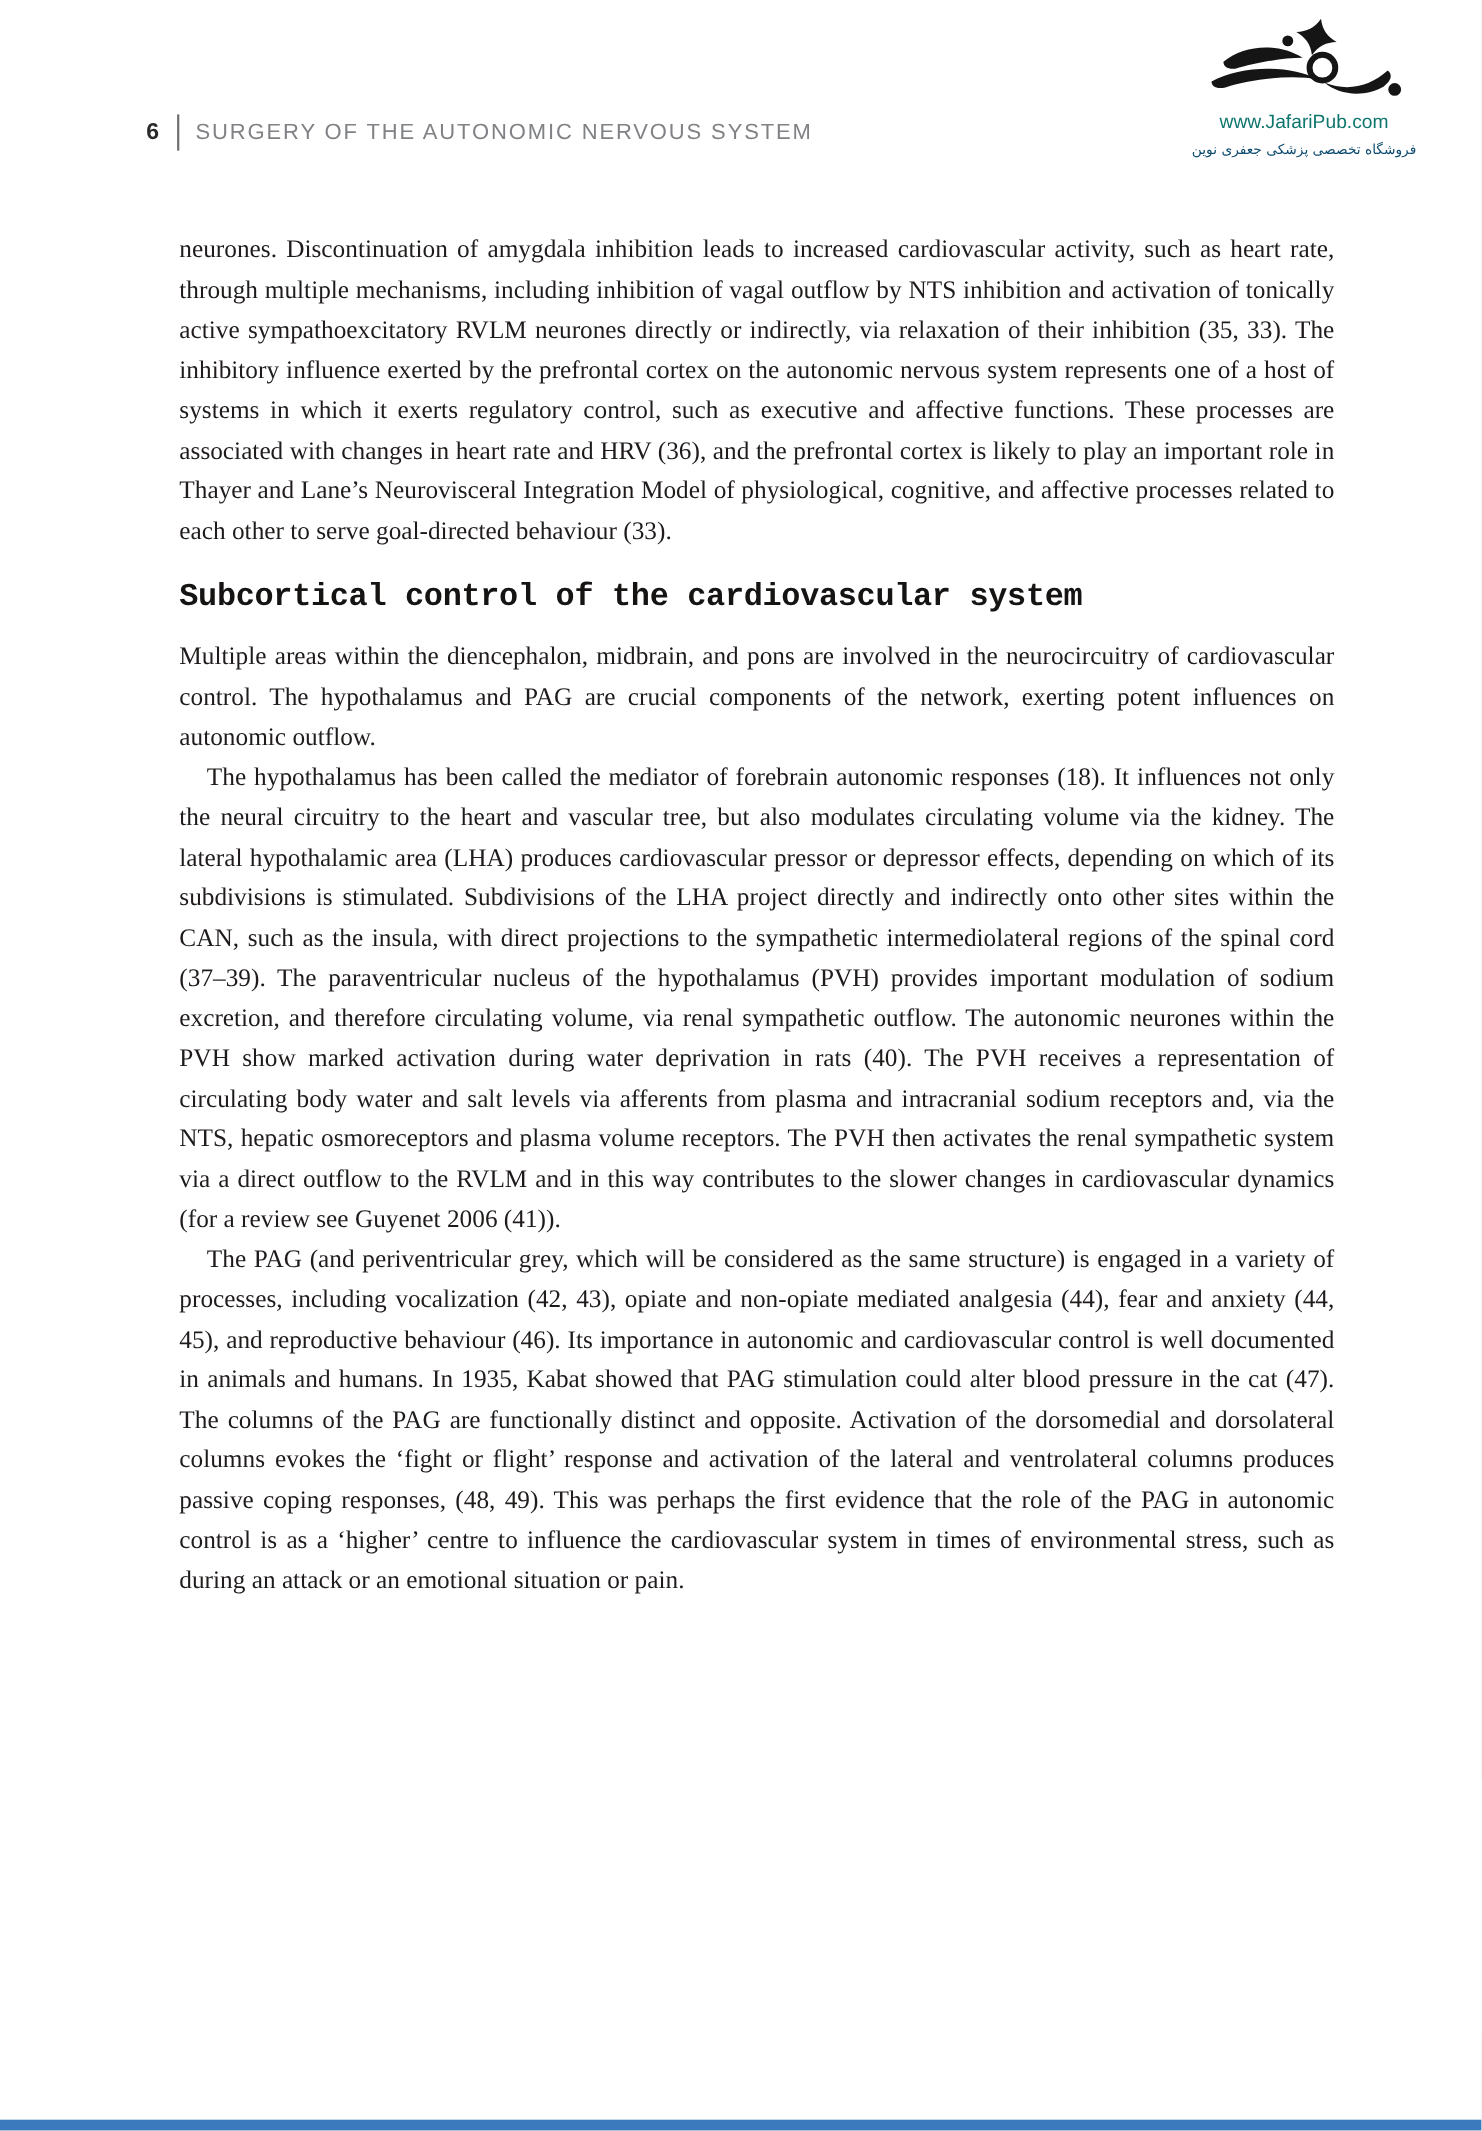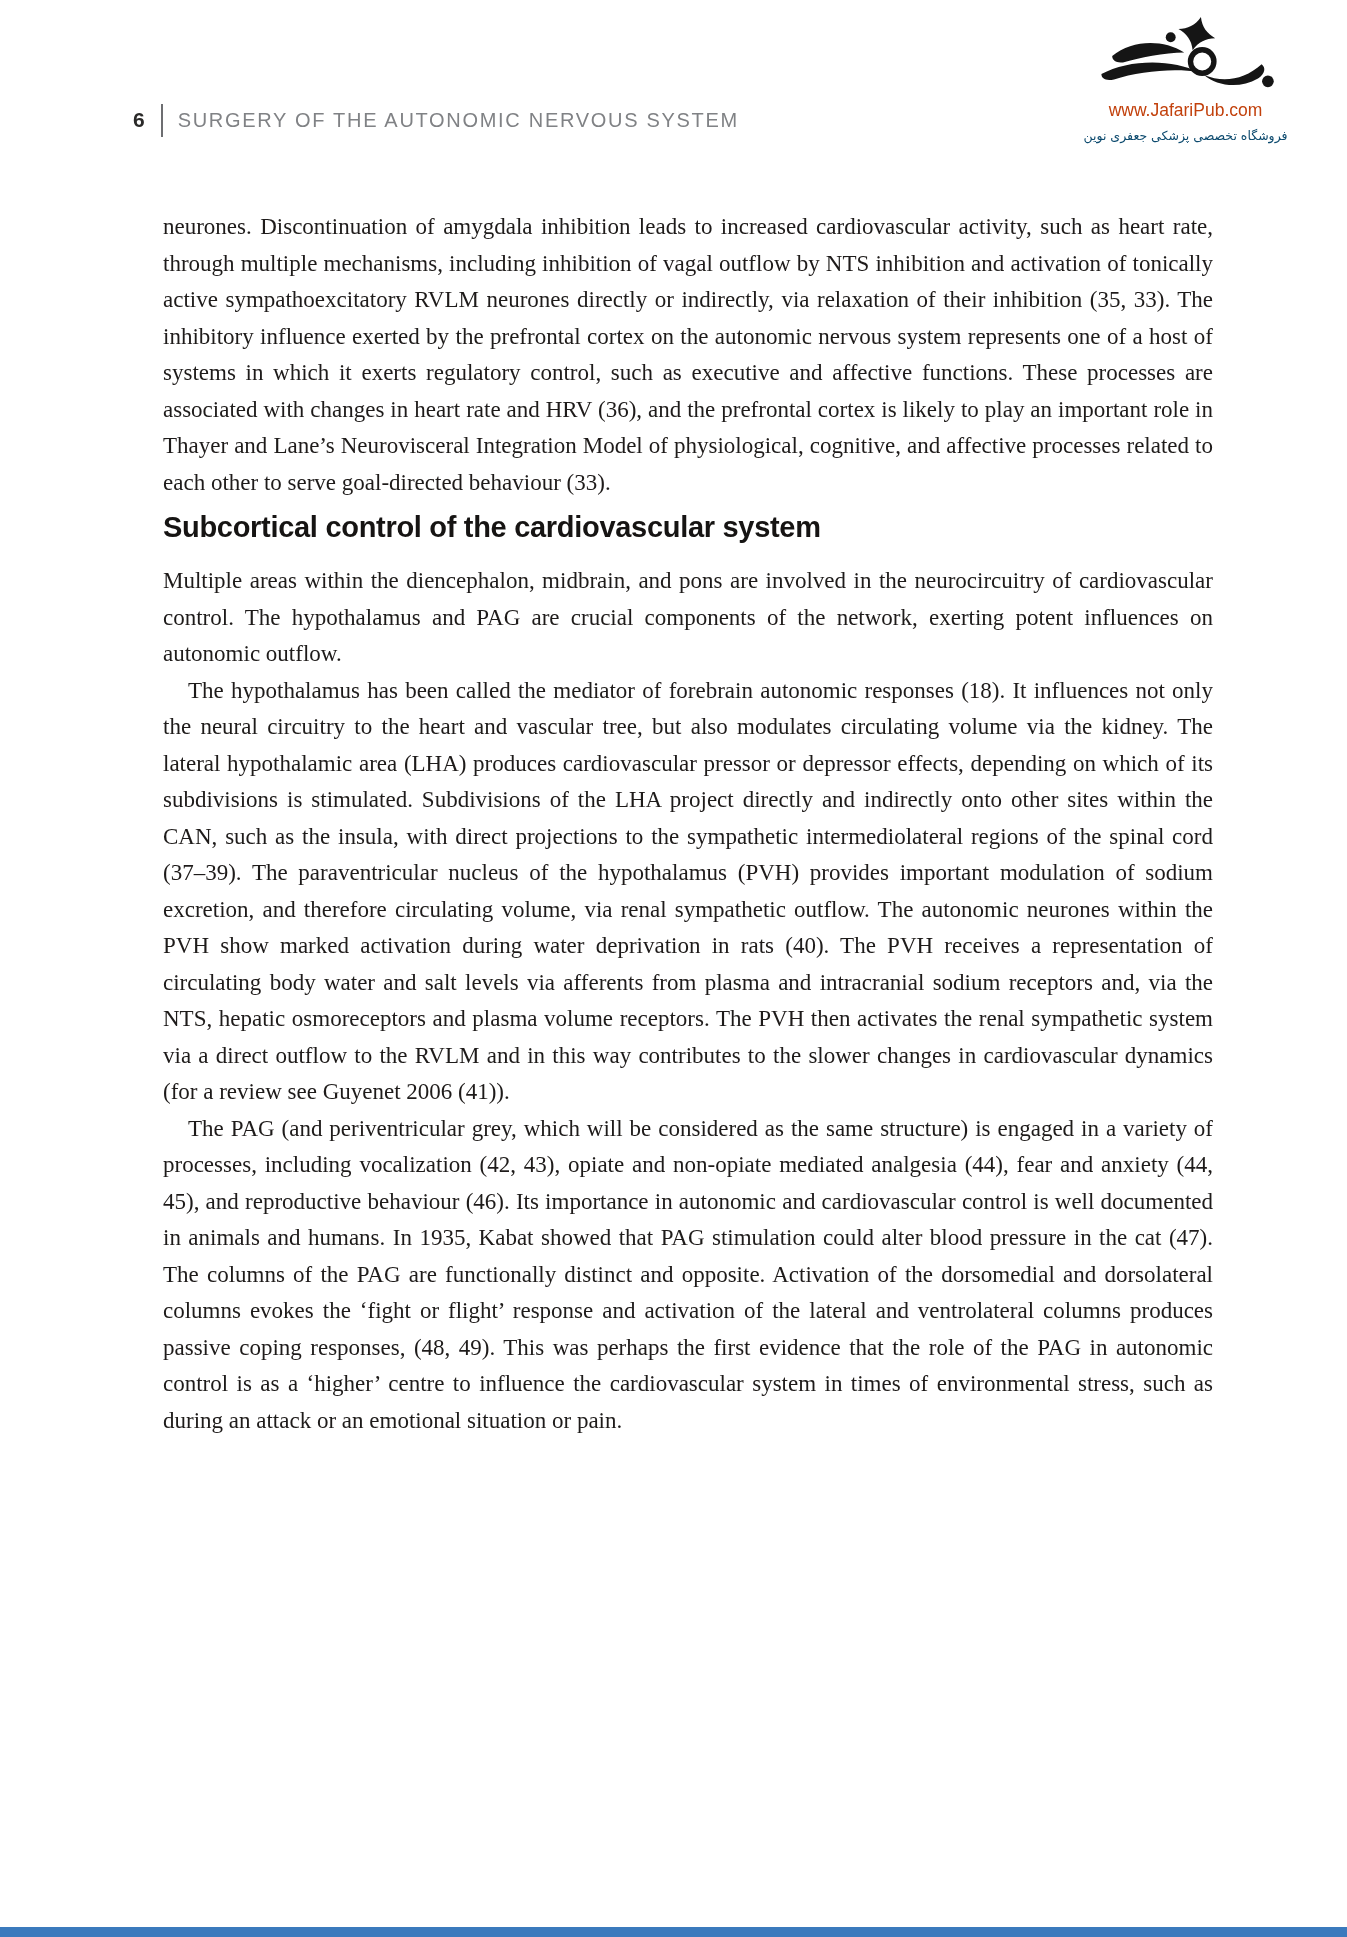--- a/index.html
+++ b/index.html
@@ -31,41 +31,41 @@
     white-space:nowrap;
   }
   
   .logo-block{
     position:absolute;top:16px;left:1078px;width:215px;
     text-align:center;color:#55565a;
   }
   .logo-mark{display:block;margin:0 auto 2px auto;}
   .logo-url{
     font-family:"Liberation Sans", sans-serif;
-    font-size:17.5px;color:#c2410c;text-align:center;
+    font-size:17.5px;color:#0f766e;text-align:center;
   }
   .logo-caption{
     font-family:"DejaVu Sans", sans-serif;
     font-size:12.5px;color:#0c4a6e;margin-top:7px;
     direction:rtl;
   }
   
   .body-text{
     position:absolute;top:209px;left:163px;width:1050px;
     font-size:23px;line-height:36.5px;
     text-align:justify;
     color:#1e1b1a;
   }
   .body-text p{margin:0;}
   .body-text p.indent{text-indent:25px;font-family:Liberation Serif, serif;}
   .section-heading{
-    font-family:Liberation Sans, sans-serif;
+    font-family:Liberation Mono, monospace;
     font-weight:700;font-size:29px;line-height:36px;
     letter-spacing:-0.3px;color:#161413;
-    margin:8px 0 18px 0;
+    margin:24px 0 18px 0;
     text-align:left;
   }
   
   .bottom-bar{
     position:absolute;left:0;right:0;bottom:0;height:10px;
   }
 </style>
 </head>
 <body>
 

